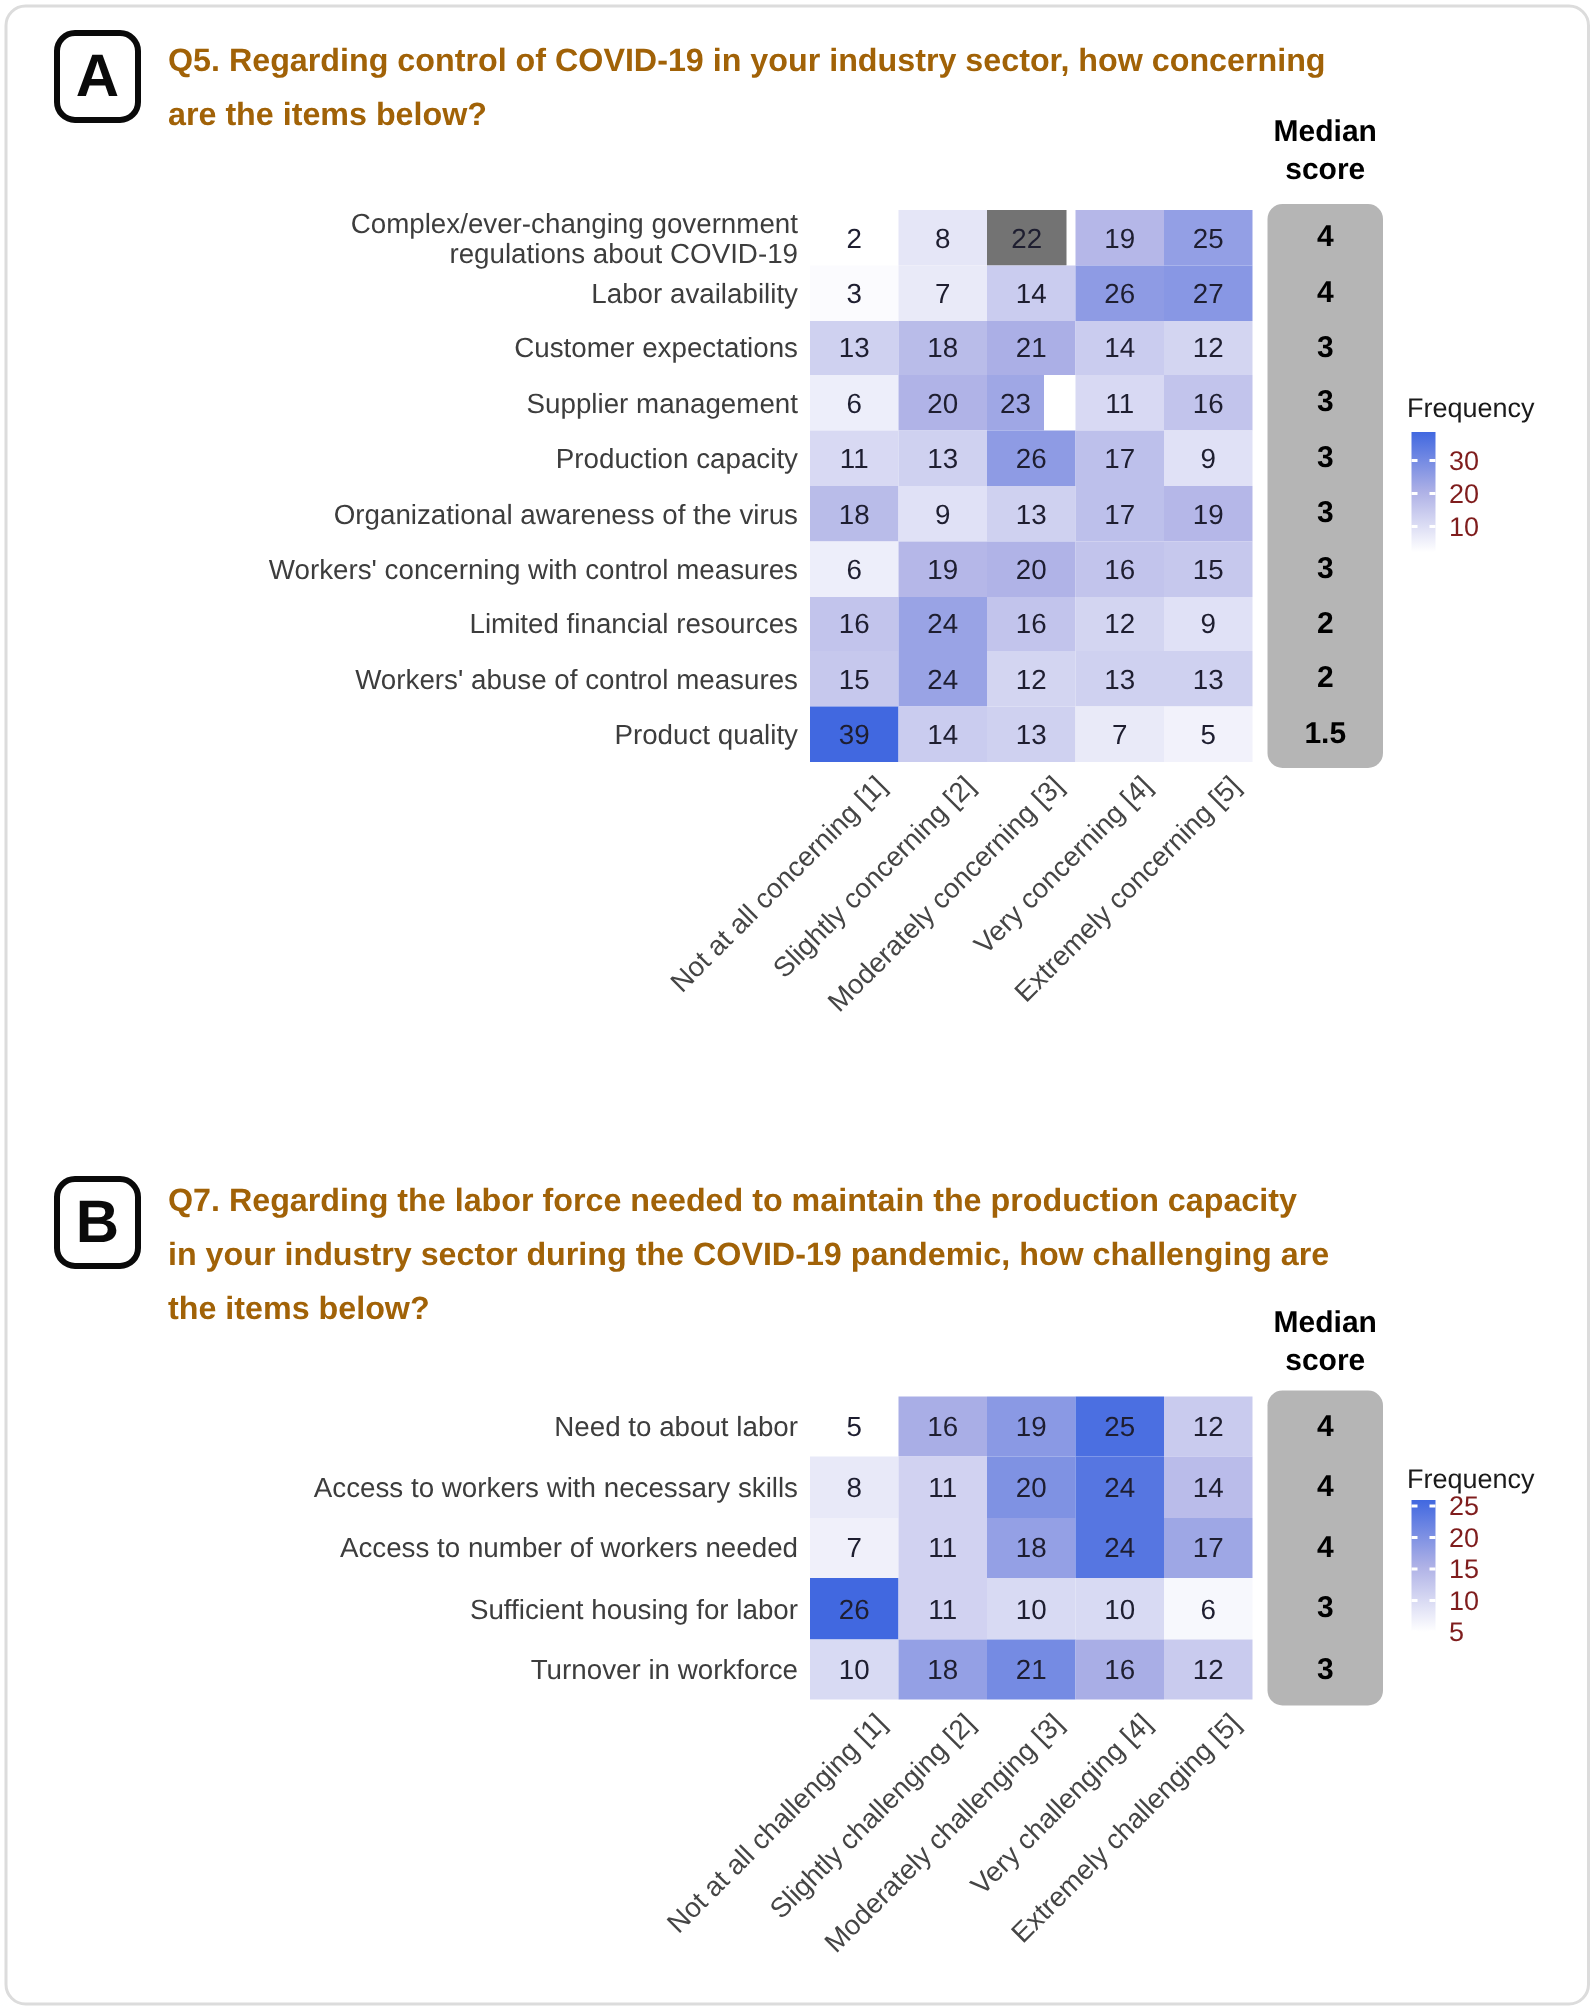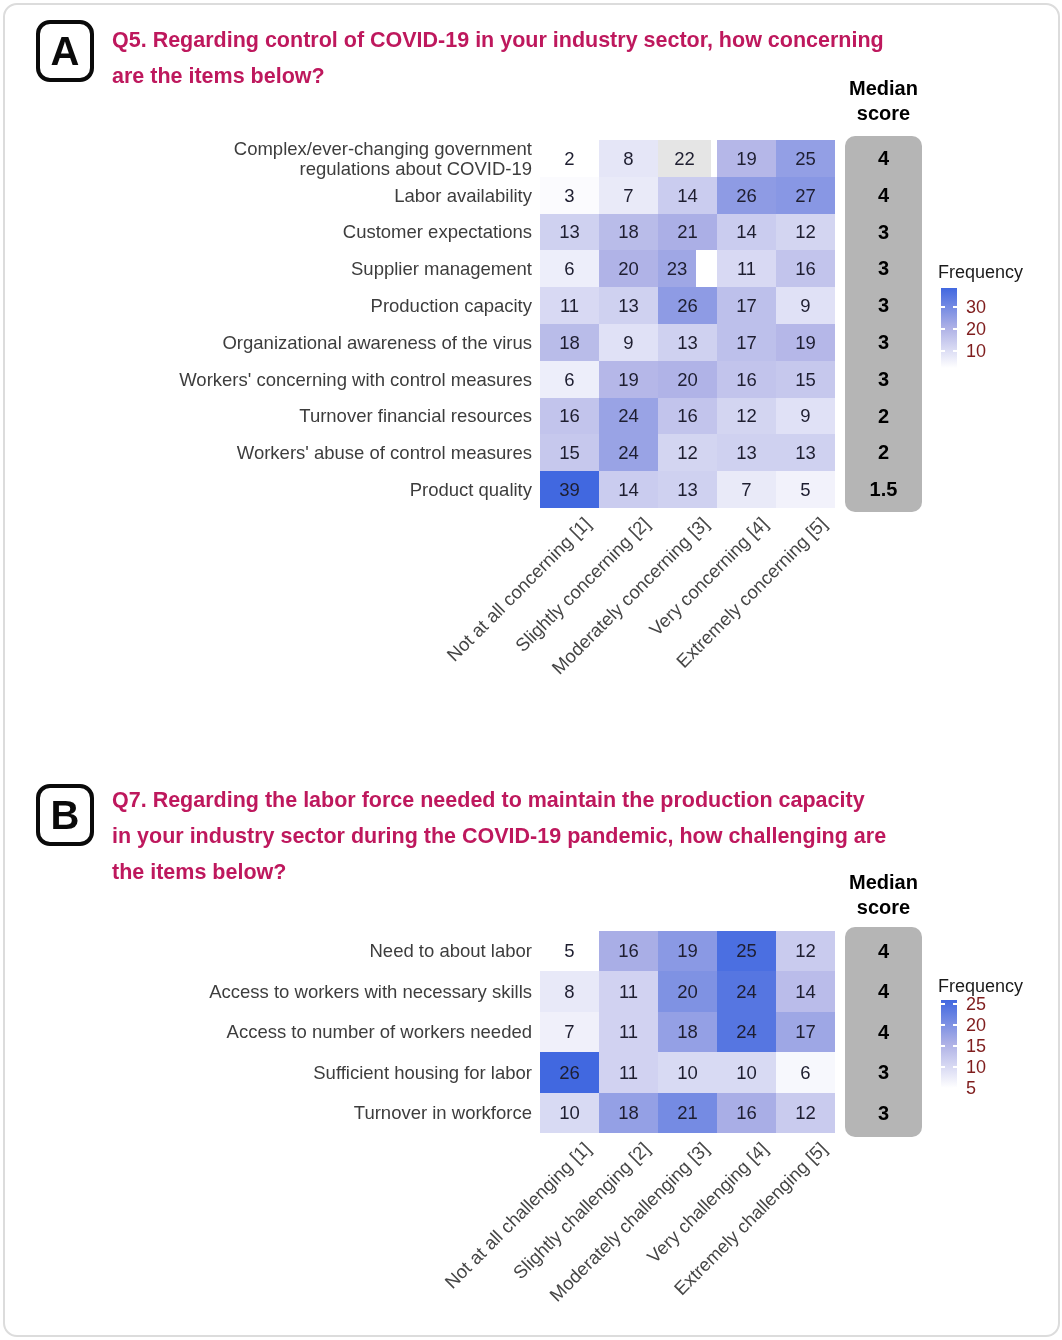--- a/index.html
+++ b/index.html
@@ -2,21 +2,21 @@
 <html><head>
 <meta charset="utf-8">
 <style>
   html,body{margin:0;padding:0;background:#ffffff;}
   body{width:1062px;height:1340px;position:relative;font-family:"Liberation Sans",sans-serif;}
   .abs{position:absolute;}
   #figure{position:absolute;left:0;top:0;width:1062px;height:1340px;background:#fff;overflow:hidden;}
   .figure-border{position:absolute;left:3px;top:3px;width:1053px;height:1330px;border:2px solid #dcdcdc;border-radius:14px;}
   .badge{display:flex;align-items:center;justify-content:center;border:4px solid #0a0a0a;border-radius:14px;
          font-size:40px;font-weight:bold;color:#0a0a0a;background:#fff;}
-  .title-line{font-size:21.5px;font-weight:bold;color:#be185d;line-height:36px;white-space:nowrap;}
+  .title-line{font-size:21.5px;font-weight:bold;color:#a16207;line-height:36px;white-space:nowrap;}
   .median-header{font-size:20px;font-weight:bold;color:#000;text-align:center;line-height:25px;}
   .row-label{display:flex;align-items:center;justify-content:flex-end;text-align:right;
              font-size:18.5px;color:#3d3d3d;line-height:1.08;white-space:pre-line;}
   .cell{display:flex;align-items:center;justify-content:center;}
   .cell-value{font-size:18.5px;color:#1e1e30;}
   .median-box{background:#b5b5b5;border-radius:10px;}
   .median-value{display:flex;align-items:center;justify-content:center;font-size:20px;font-weight:bold;color:#000;}
   .col-label{text-align:right;font-size:18.5px;color:#454545;white-space:nowrap;
              transform:rotate(-45deg);transform-origin:100% 0;}
   .legend-title{font-size:18px;color:#1a1a1a;}
@@ -37,21 +37,21 @@
       <div class="abs median-header" style="left: 845px; top: 101px; width: 77px;">score</div>
       <div class="abs median-box" style="left: 845px; top: 136px; width: 77px; height: 376px;"></div>
       <div class="abs row-label" style="left: 40px; top: 140px; width: 492px; height: 37px;">Complex/ever-changing government
 regulations about COVID-19</div>
       <div class="abs cell" style="left: 540px; top: 140px; width: 59px; height: 37px; background: rgb(255, 255, 255);">
         <div class="cell-value">2</div>
       </div>
       <div class="abs cell" style="left: 599px; top: 140px; width: 59px; height: 37px; background: rgb(229, 230, 247);">
         <div class="cell-value">8</div>
       </div>
-      <div class="abs cell" style="left: 658px; top: 140px; width: 53px; height: 37px; background: #e5e5e5;">
+      <div class="abs cell" style="left: 658px; top: 140px; width: 53px; height: 37px; background: #737373;">
         <div class="cell-value">22</div>
       </div>
       <div class="abs cell" style="left: 717px; top: 140px; width: 59px; height: 37px; background: rgb(181, 183, 232);">
         <div class="cell-value">19</div>
       </div>
       <div class="abs cell" style="left: 776px; top: 140px; width: 59px; height: 37px; background: rgb(147, 159, 229);">
         <div class="cell-value">25</div>
       </div>
       <div class="abs median-value" style="left: 845px; top: 140px; width: 77px; height: 37px;">4</div>
       <div class="abs row-label" style="left: 40px; top: 177px; width: 492px; height: 37px;">Labor availability</div>
@@ -149,21 +149,21 @@
       <div class="abs cell" style="left: 658px; top: 361px; width: 59px; height: 37px; background: rgb(176, 179, 231);">
         <div class="cell-value">20</div>
       </div>
       <div class="abs cell" style="left: 717px; top: 361px; width: 59px; height: 37px; background: rgb(194, 196, 236);">
         <div class="cell-value">16</div>
       </div>
       <div class="abs cell" style="left: 776px; top: 361px; width: 59px; height: 37px; background: rgb(198, 200, 237);">
         <div class="cell-value">15</div>
       </div>
       <div class="abs median-value" style="left: 845px; top: 361px; width: 77px; height: 37px;">3</div>
-      <div class="abs row-label" style="left: 40px; top: 398px; width: 492px; height: 36px;">Turnover financial resources</div>
+      <div class="abs row-label" style="left: 40px; top: 398px; width: 492px; height: 36px;">Limited financial resources</div>
       <div class="abs cell" style="left: 540px; top: 398px; width: 59px; height: 36px; background: rgb(194, 196, 236);">
         <div class="cell-value">16</div>
       </div>
       <div class="abs cell" style="left: 599px; top: 398px; width: 59px; height: 36px; background: rgb(153, 163, 229);">
         <div class="cell-value">24</div>
       </div>
       <div class="abs cell" style="left: 658px; top: 398px; width: 59px; height: 36px; background: rgb(194, 196, 236);">
         <div class="cell-value">16</div>
       </div>
       <div class="abs cell" style="left: 717px; top: 398px; width: 59px; height: 36px; background: rgb(211, 213, 241);">

